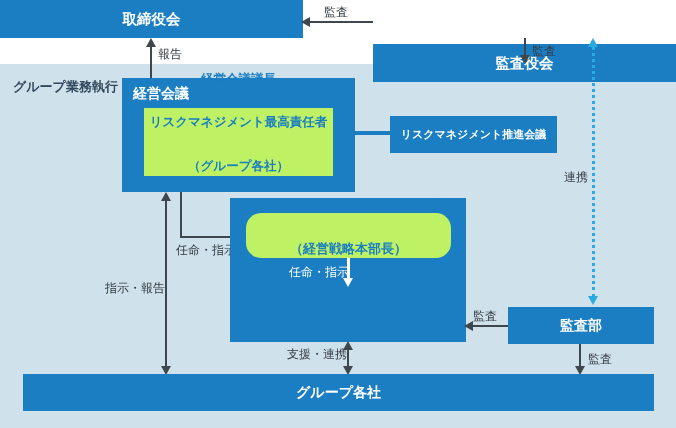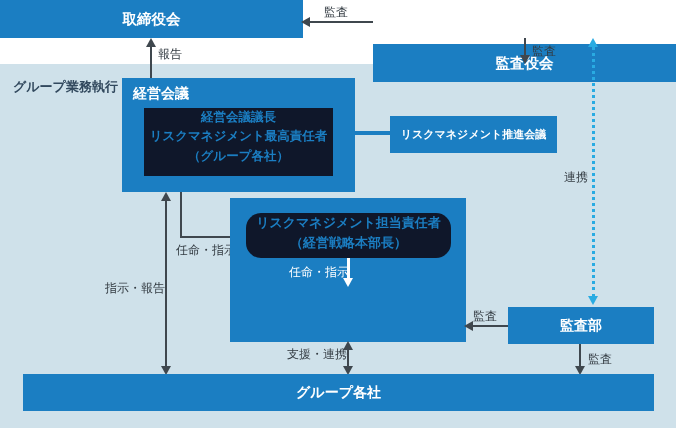--- a/index.html
+++ b/index.html
@@ -8,23 +8,23 @@
     --dark:#3f474e;
     --dot:#29abe2;
     --navy:#32495e;
   }
   html,body{margin:0;padding:0;}
   body{font-family:"Liberation Sans","DejaVu Sans",sans-serif;}
   #stage{position:relative;width:676px;height:428px;background:#ffffff;overflow:hidden;}
   .bg-band{position:absolute;left:0;top:64px;width:676px;height:364px;background:var(--bg);}
   .box{position:absolute;background:var(--blue);color:#ffffff;font-weight:bold;}
   .box-center{display:flex;align-items:center;justify-content:center;text-align:center;}
-  .whitebox{position:absolute;background:#0f172a;color:var(--blue);font-weight:bold;
-            display:flex;flex-direction:column;align-items:center;justify-content:flex-start;
-            text-align:center;white-space:nowrap;}
+  .whitebox{position:absolute;background:#bef264;color:var(--blue);font-weight:bold;
+            display:flex;flex-direction:column;align-items:center;justify-content:flex-end;
+            text-align:center;white-space:nowrap;gap:24px;}
   .lbl{position:absolute;color:#333b42;font-size:12px;white-space:nowrap;}
   .lbl-white{position:absolute;color:#ffffff;font-size:12px;white-space:nowrap;}
   .section-label{position:absolute;left:13px;top:78px;color:var(--navy);font-size:13px;font-weight:bold;}
   .hline{position:absolute;height:2px;background:var(--dark);}
   .vline{position:absolute;width:2px;background:var(--dark);}
   .vline-w{position:absolute;width:3px;background:#ffffff;}
   .blueline{position:absolute;background:var(--blue);}
   .dotline{position:absolute;width:0;border-left:3px dotted var(--dot);}
   .tri{position:absolute;width:0;height:0;}
   .tri-up{border-left:5px solid transparent;border-right:5px solid transparent;border-bottom:9px solid var(--dark);}

